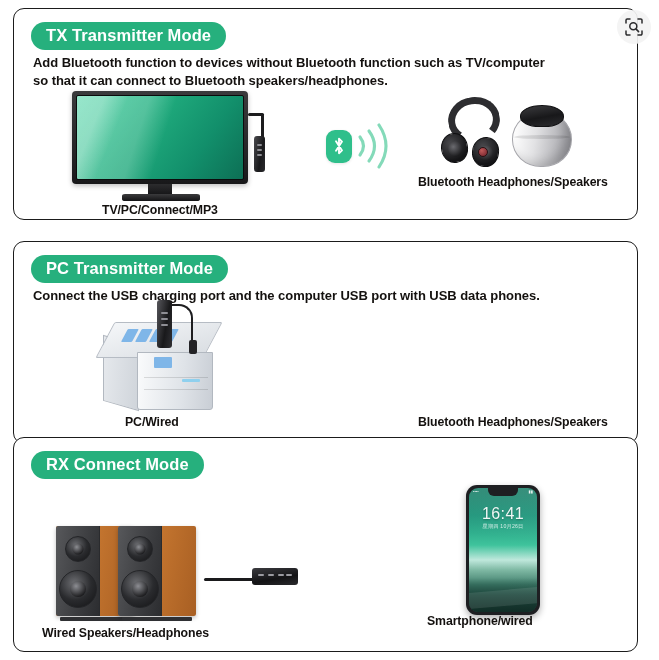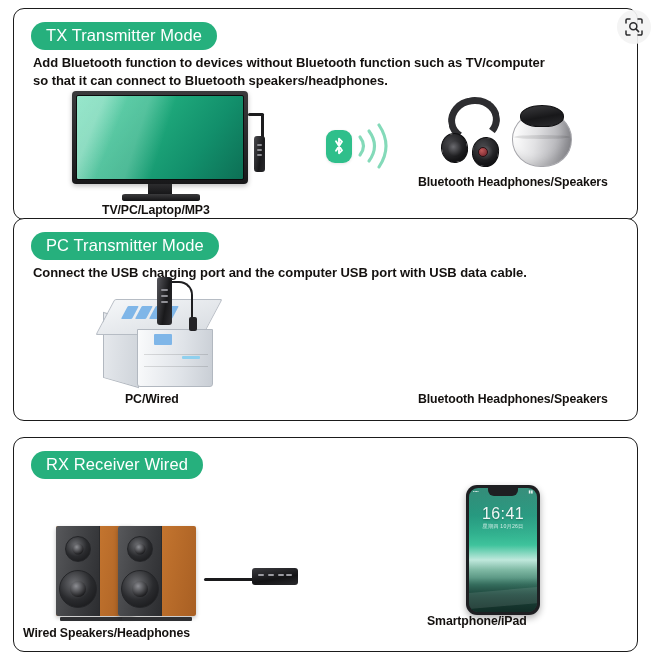--- a/index.html
+++ b/index.html
@@ -24,34 +24,34 @@
   .panel {
     position: absolute;
     left: 13px;
     width: 625px;
     background: #ffffff;
     border: 1.6px solid #1b1b1b;
     border-radius: 11px;
     overflow: hidden;
   }
   #panel-tx { top: 8px;   height: 212px; }
-  #panel-pc { top: 218px; height: 203px; text-align: center; }
+  #panel-pc { top: 241px; height: 203px; text-align: center; }
   #panel-rx { top: 437px; height: 215px; }
 
   
   .badge {
     position: absolute;
     left: 17px;
     top: 13px;
     background: #26b07d;
     color: #ffffff;
     border-radius: 999px;
     padding: 4px 15px 5px 15px;
     font-size: 16.5px;
-    font-weight: normal;
+    font-weight: bold;
     letter-spacing: .1px;
     line-height: 1.15;
     white-space: nowrap;
   }
 
   
   .desc {
     position: absolute;
     left: 19px;
     top: 45px;
@@ -455,28 +455,28 @@
       <div class="hp-cup left"></div>
       <div class="hp-cup right"></div>
       <div class="hp-dot"></div>
     </div>
     <div class="ballspk" style="left:498px; top:94px;">
       <div class="ballspk-body"></div>
       <div class="ballspk-seam"></div>
       <div class="ballspk-top"></div>
     </div>
 
-    <div class="caption" style="left:88px; top:194px;">TV/PC/Laptop/MP3</div>
+    <div class="caption" style="left:88px; top:194px;">TV/PC/Connect/MP3</div>
     <div class="caption" style="left:404px; top:166px;">Bluetooth Headphones/Speakers</div>
   </section>
 
   <section id="panel-pc" class="panel">
 
     <div class="badge">PC Transmitter Mode</div>
-    <p class="desc">Connect the USB charging port and the computer USB port with USB data cable.</p>
+    <p class="desc">Connect the USB charging port and the computer USB port with USB data phones.</p>
 
     <div id="pc-art" class="art" style="left:85px; top:58px;">
       <div class="pc-side"></div>
       <div class="pc-top">
         <div class="pc-blue" style="left:16px; top:6px; width:11px; height:13px;"></div>
         <div class="pc-blue" style="left:30px; top:6px; width:11px; height:13px;"></div>
         <div class="pc-blue" style="left:44px; top:6px; width:11px; height:13px;"></div>
         <div class="pc-blue" style="left:58px; top:6px; width:9px;  height:13px;"></div>
       </div>
       <div class="pc-front">
@@ -493,21 +493,21 @@
       <div class="pc-wire"></div>
       <div class="pc-plug"></div>
     </div>
 
     <div class="caption" style="left:111px; top:173px;">PC/Wired</div>
     <div class="caption" style="left:404px; top:173px;">Bluetooth Headphones/Speakers</div>
   </section>
 
   <section id="panel-rx" class="panel">
 
-    <div class="badge">RX Receiver Wired</div>
+    <div class="badge">RX Connect Mode</div>
 
     <div id="spk-art" class="art" style="left:42px; top:88px;">
       <div class="spk" style="left:0px;">
         <div class="spk-wood"></div>
         <div class="spk-face">
           <div class="drv tweeter"></div>
           <div class="drv woofer"></div>
         </div>
         <div class="spk-foot"></div>
       </div>
@@ -536,17 +536,17 @@
             <span>••••</span>
             <span>▮▮</span>
           </div>
           <div class="phone-time">16:41</div>
           <div class="phone-date">星期四 10月26日</div>
           <div class="phone-land"></div>
         </div>
       </div>
     </div>
 
-    <div class="caption" style="left:9px; top:188px;">Wired Speakers/Headphones</div>
-    <div class="caption" style="left:413px; top:176px;">Smartphone/iPad</div>
+    <div class="caption" style="left:28px; top:188px;">Wired Speakers/Headphones</div>
+    <div class="caption" style="left:413px; top:176px;">Smartphone/wired</div>
   </section>
 
 </div>
 
 </body></html>

